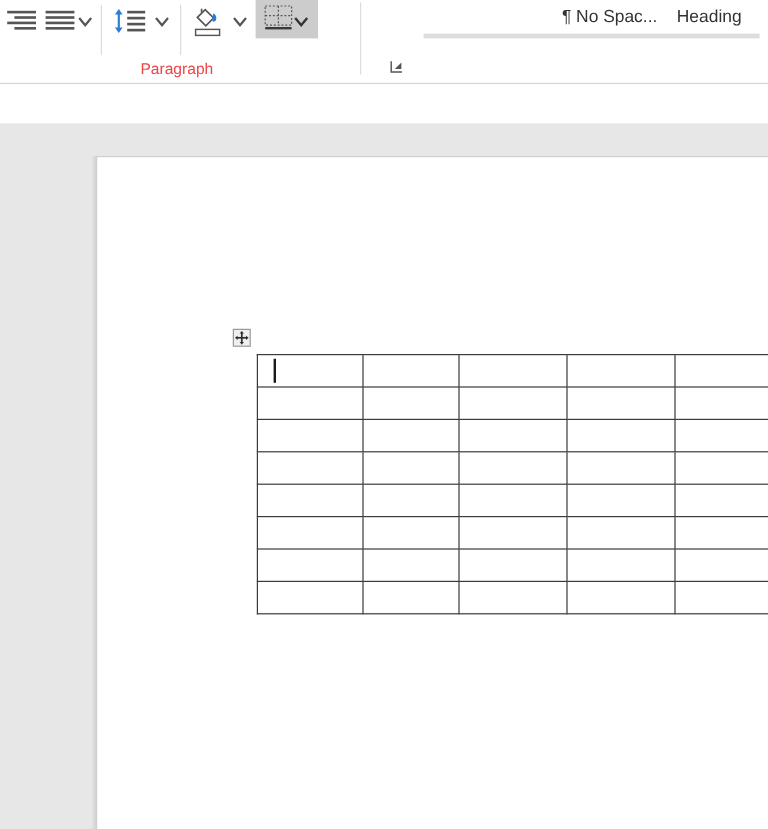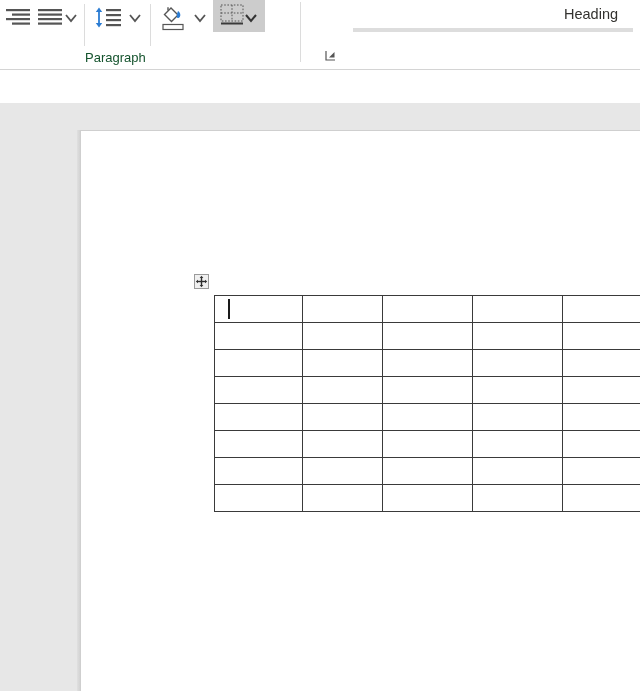--- a/index.html
+++ b/index.html
@@ -57,22 +57,23 @@
     cursor: default;
   }
   .ribbon-btn.active {
     background: #cccccc;
   }
 
   
   .group-label {
     position: absolute;
     font-size: 13px;
-    color: #14532d;
+    color: #ef4444;
     white-space: nowrap;
+    margin-left: 32px;
   }
   .dialog-launcher {
     position: absolute;
     width: 14px; height: 14px;
   }
 
   
   .styles-group {
     position: absolute;
     left: 345px; top: 0;
@@ -338,20 +339,21 @@
 
       <div class="dialog-launcher" style="left:324px; top:49px;">
         <svg class="icon-svg" width="14" height="14" viewBox="0 0 14 14">
           <path d="M2 2 L2 11 L11 11" fill="none" stroke="#555" stroke-width="1.2"></path>
           <path d="M10.5 3 L10.5 8.5 L5 8.5 Z" fill="#555"></path>
         </svg>
       </div>
     </div>
 
     <div class="styles-group">
+      <div class="style-item plain" style="left:110px; width:106px;">¶ No Spac...</div>
       <div class="style-item plain" style="left:218px; width:90px; justify-content:flex-start;">Heading</div>
       <div class="styles-underline"></div>
     </div>
 
     <div class="ribbon-bottom-line"></div>
   </div>
 
   <div class="ruler-band">
 
     <div class="ruler-outside" style="left:80px; width:135px;"></div>

